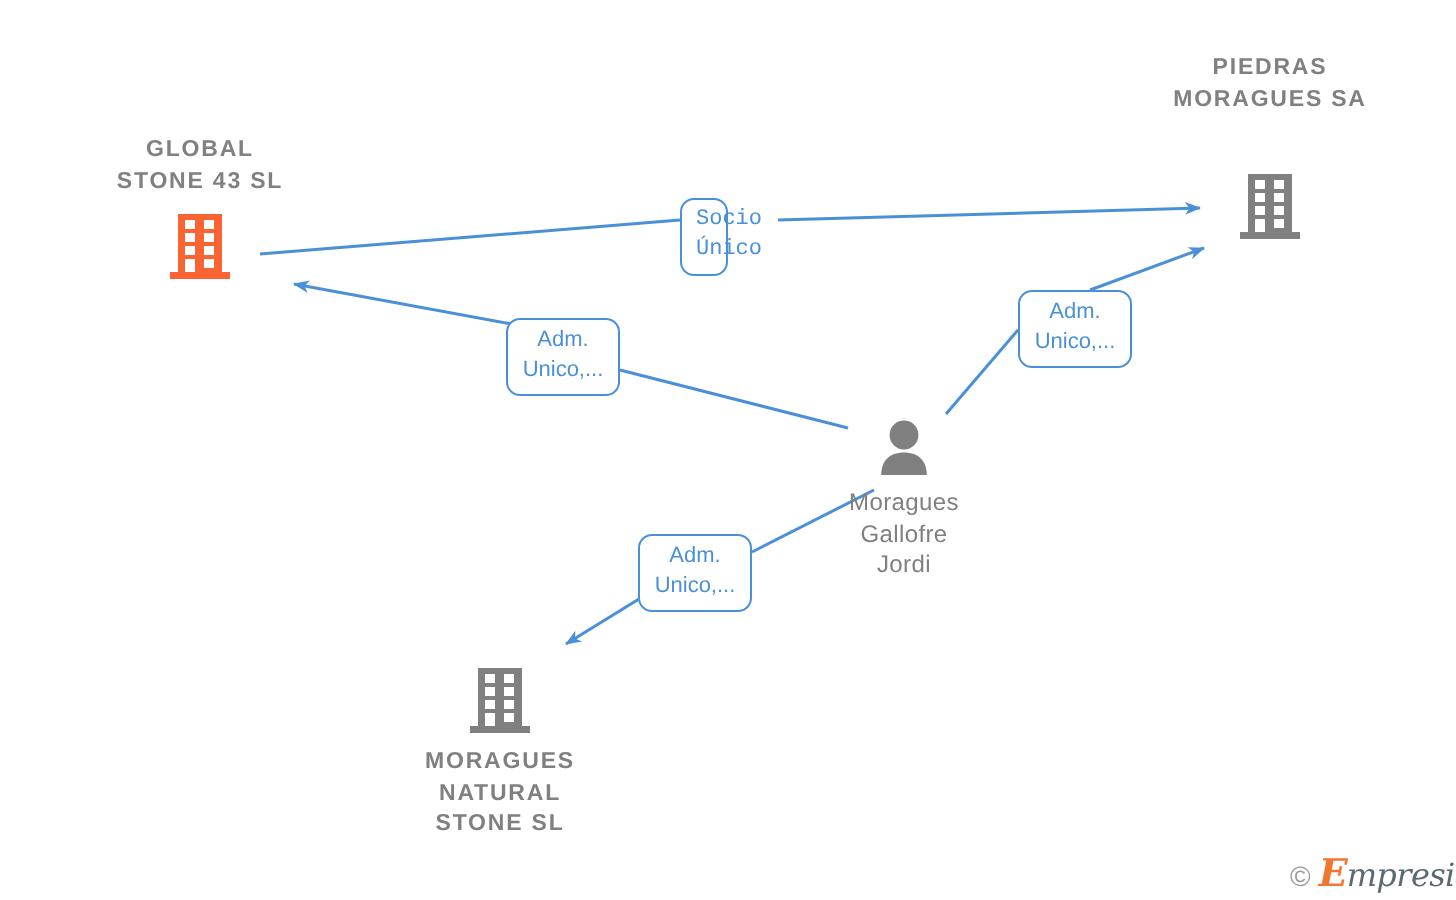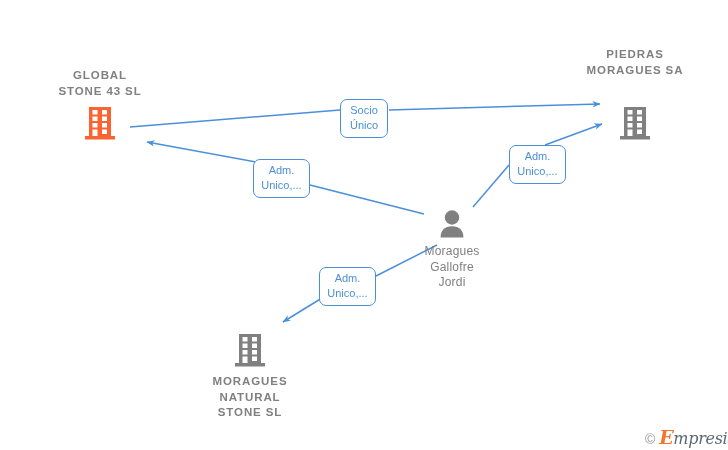--- a/index.html
+++ b/index.html
@@ -50,21 +50,21 @@
     letter-spacing: 0.2px;
     font-size: 12px;
   }
   .icon-wrap {
     display: block;
     line-height: 0;
   }
 
   
   #node-global      { left: 25px;  top: 68px; }
-  #node-piedras     { left: 560px; top: 47px; gap: 21px; }
+  #node-piedras     { left: 560px; top: 27px; gap: 21px; }
   #node-moragues-ns { left: 175px; top: 332px; }
   #node-person      { left: 377px; top: 208px; }
 
   #node-global .node-label  { margin-bottom: 6px; }
   #node-piedras .node-label { margin-bottom: 6px; }
   #node-moragues-ns .node-label { margin-top: 6px; }
   #node-person .node-label  { margin-top: 4px; }
 
   
   .edge-label {
@@ -73,21 +73,21 @@
     border-radius: 7px;
     background: #ffffff;
     color: #4a90d9;
     font-size: 11px;
     line-height: 15px;
     text-align: center;
     padding: 3px 7px 4px 7px;
     white-space: pre-line;
     box-sizing: border-box;
   }
-  #label-socio-unico  { left: 340px; top: 99px;  width: 48px; }
+  #label-socio-unico  { left: 340px; top: 99px;  width: 24px; font-family: Liberation Mono, monospace; }
   #label-adm-left     { left: 253px; top: 159px; width: 57px; }
   #label-adm-right    { left: 509px; top: 145px; width: 57px; }
   #label-adm-bottom   { left: 319px; top: 267px; width: 57px; }
 
   
   #watermark {
     position: absolute;
     left: 645px;
     top: 426px;
     display: flex;

